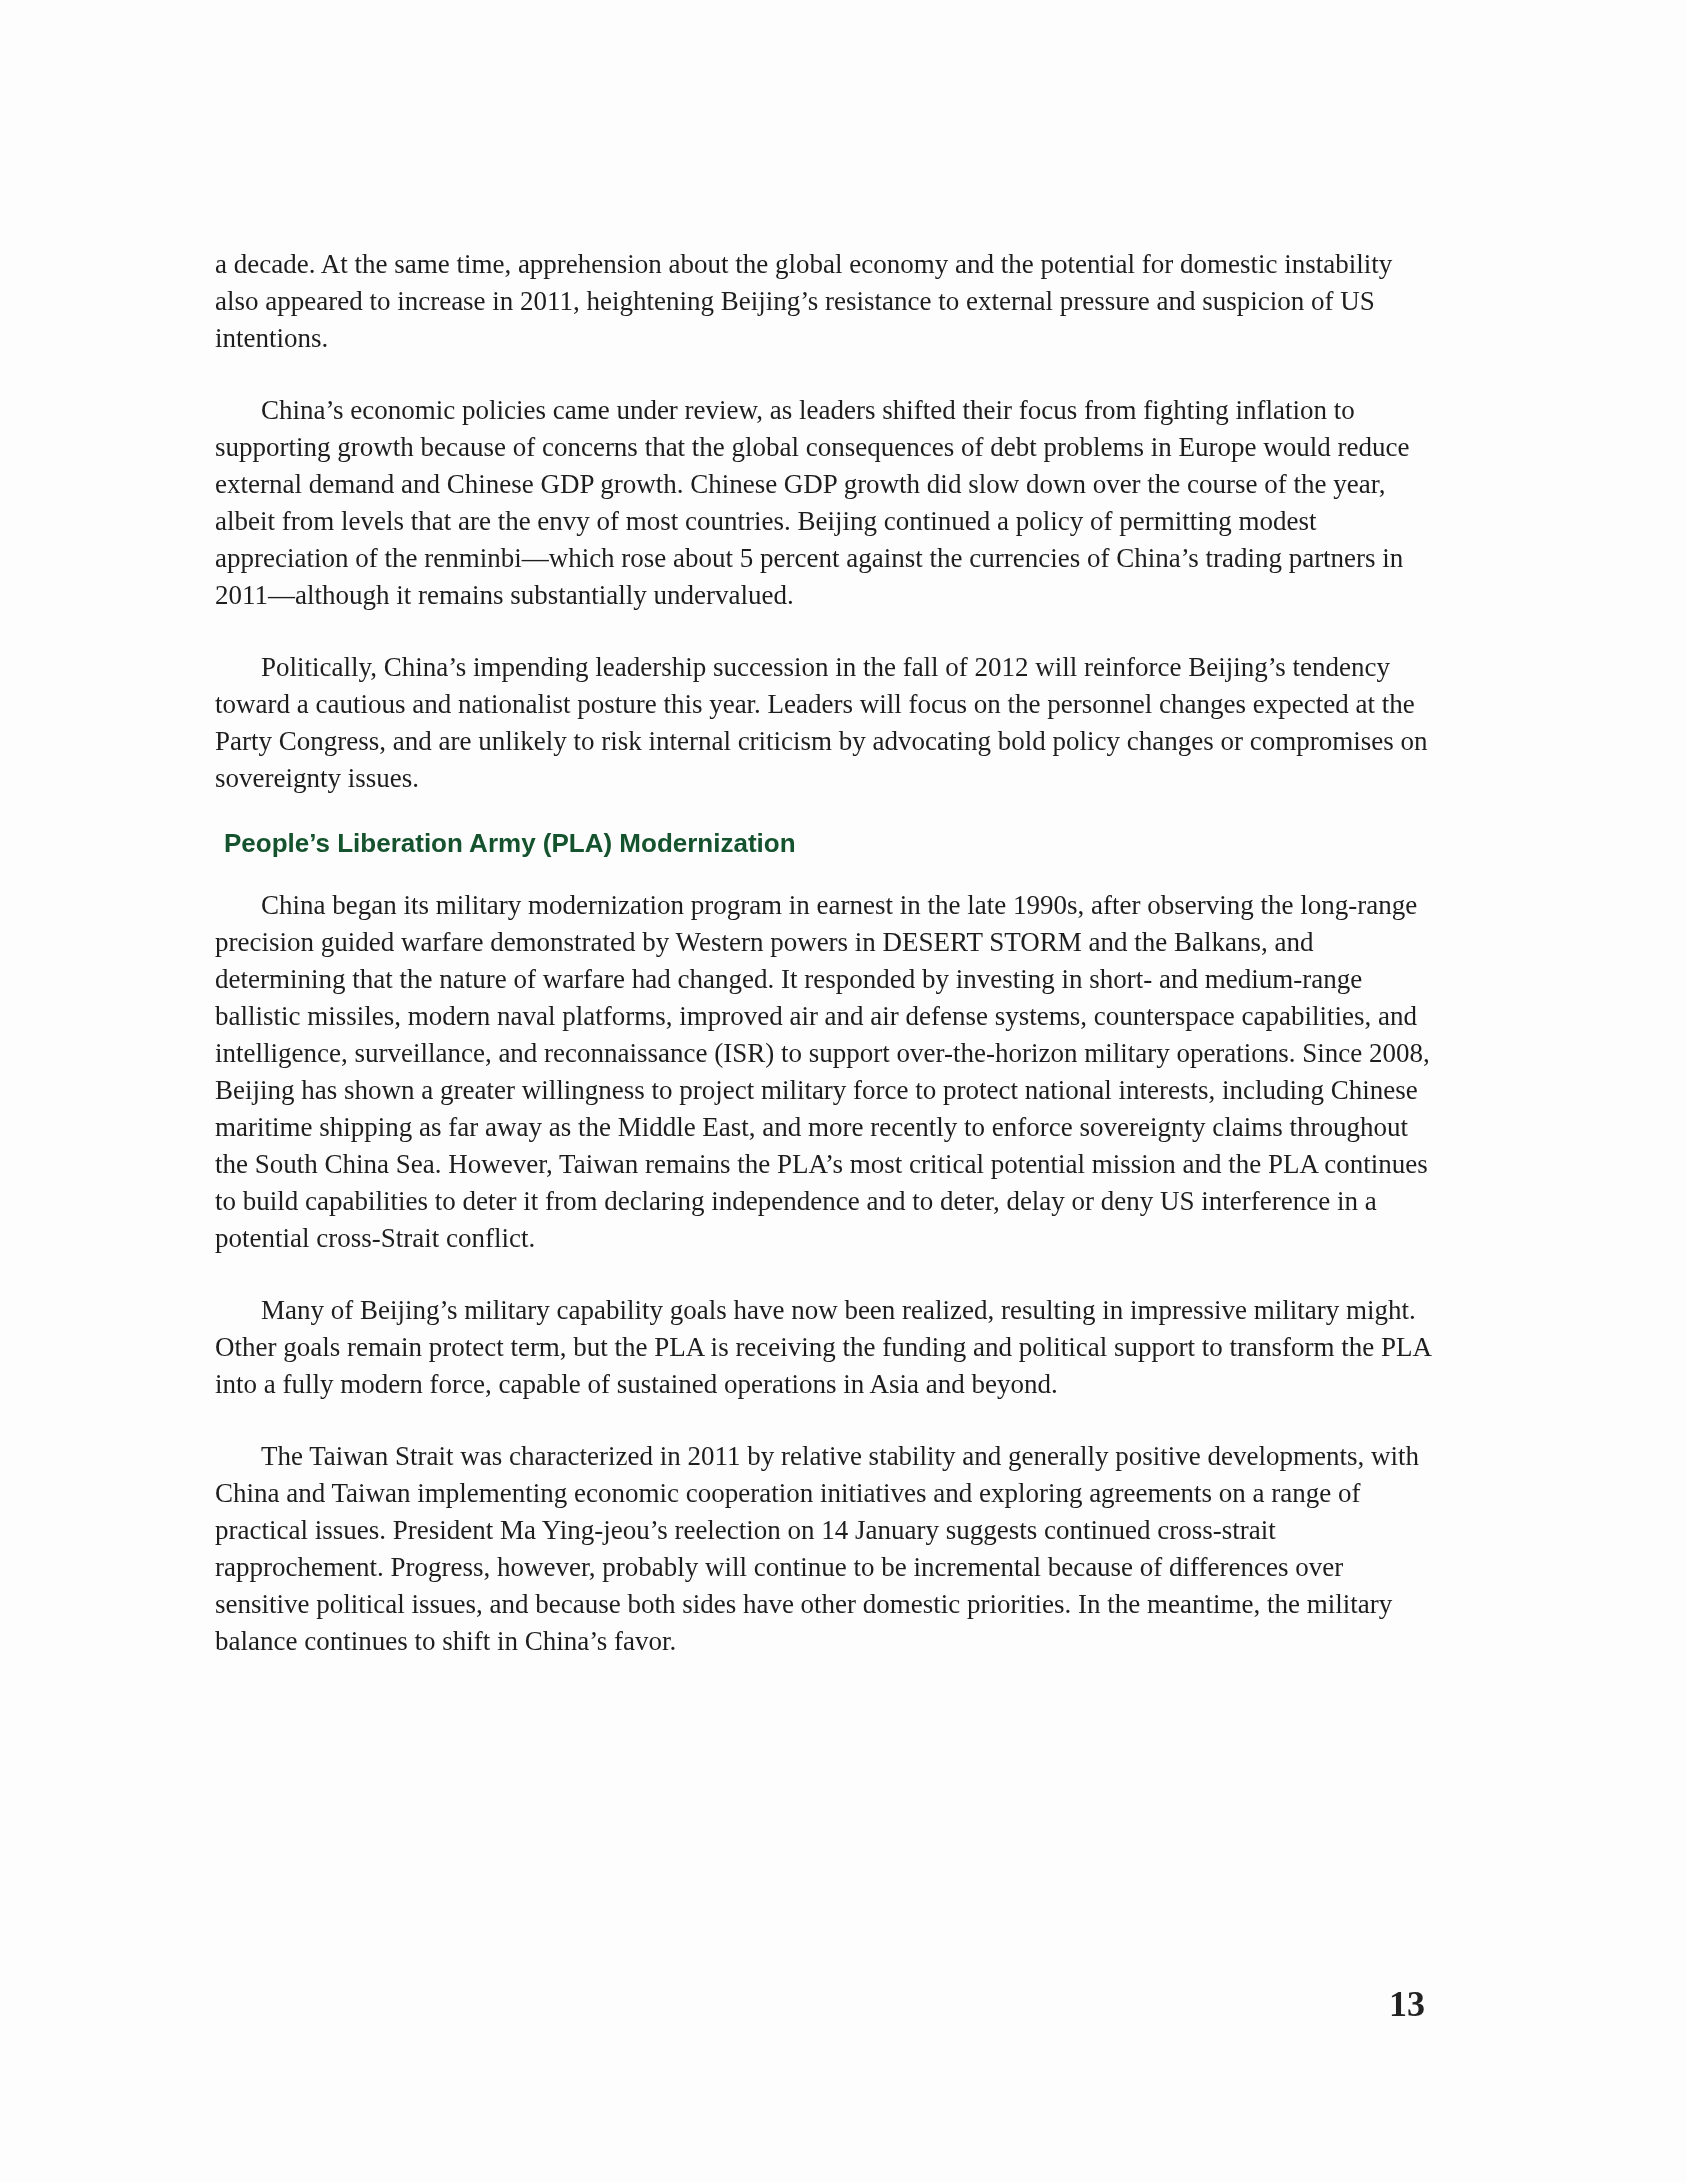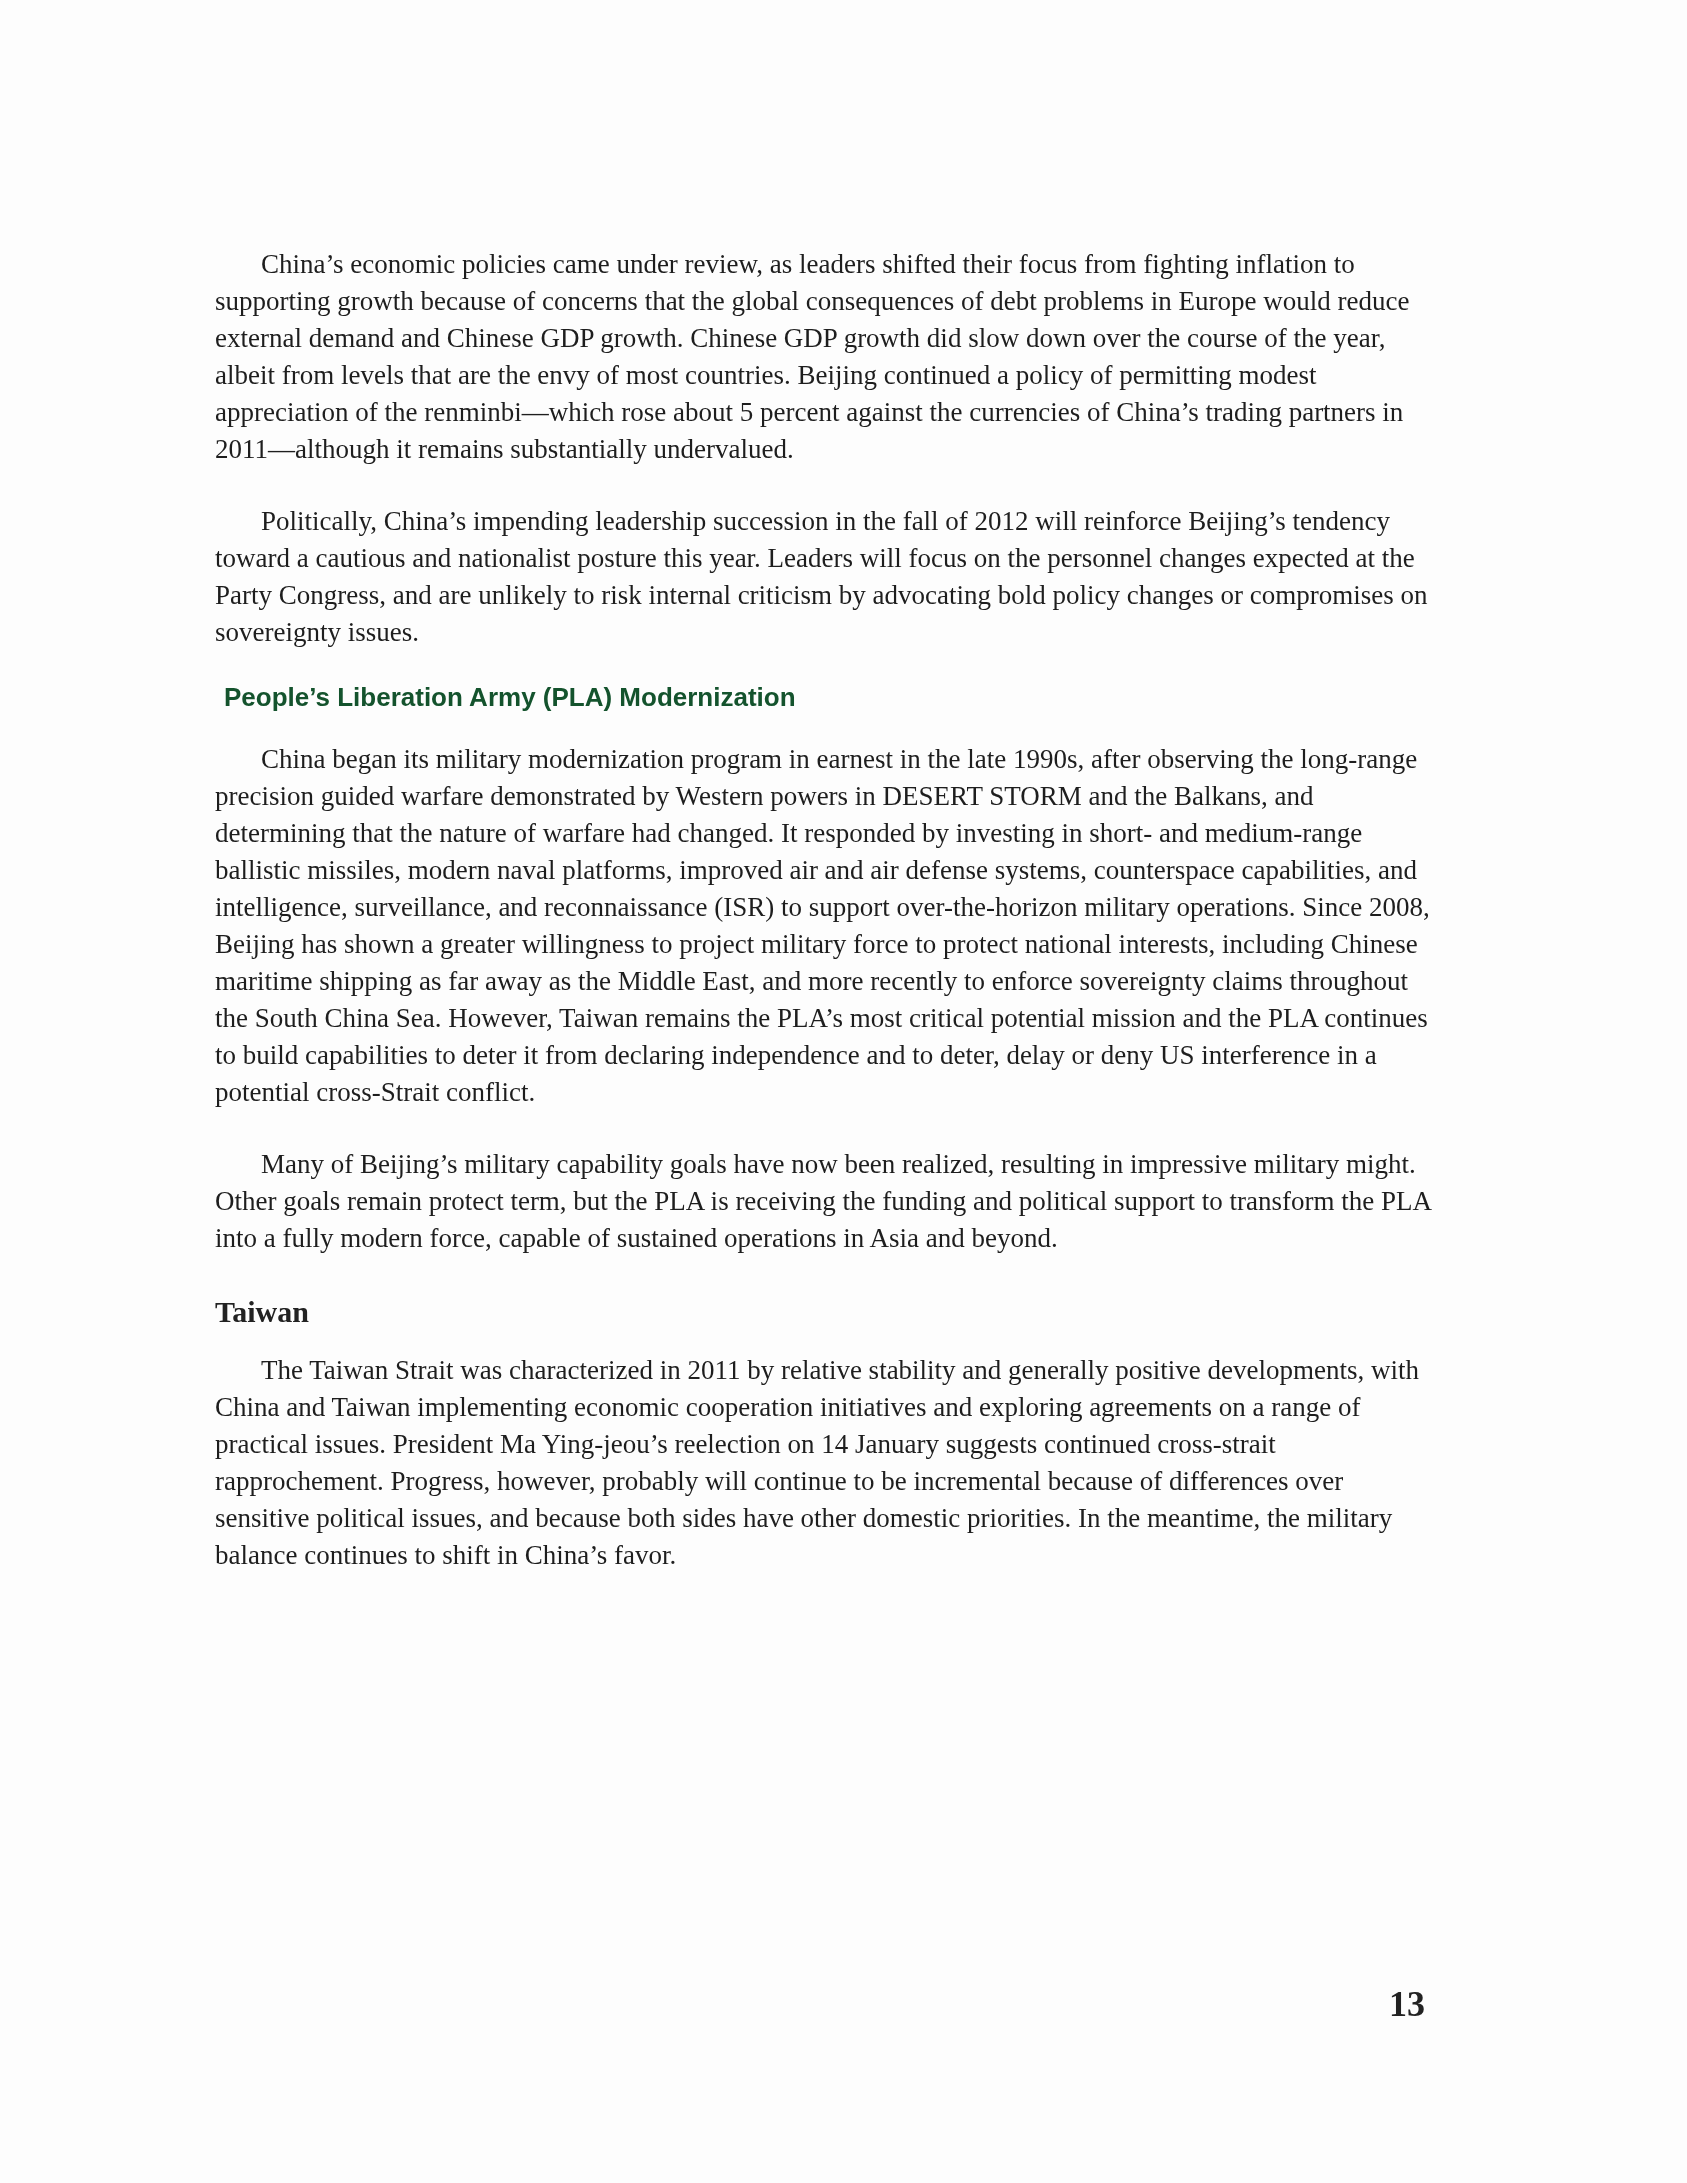--- a/index.html
+++ b/index.html
@@ -12,25 +12,25 @@
   h3 { font-family: Liberation Sans, sans-serif; font-weight: bold; font-size: 26px; margin: -6.6px 0 25px 9px; line-height: 37px; color: #14532d; }
   h2 { font-family: "Liberation Serif", serif; font-weight: bold; font-size: 30px; margin: 0 0 20px 0; line-height: 40px; color: #222; }
   .page-number { position: absolute; left: 1389px; top: 1983px; font-family: "Liberation Serif", serif;
     font-weight: bold; font-size: 36px; color: #222; }
 </style>
 </head>
 <body>
 
 <div class="page">
   <div class="content">
+    <p>a decade.  At the same time, apprehension about the global economy and the potential for domestic instability also appeared to increase in 2011, heightening Beijing’s resistance to external pressure and suspicion of US intentions.</p>
     <p class="indent">China’s economic policies came under review, as leaders shifted their focus from fighting inflation to supporting growth because of concerns that the global consequences of debt problems in Europe would reduce external demand and Chinese GDP growth.  Chinese GDP growth did slow down over the course of the year, albeit from levels that are the envy of most countries.  Beijing continued a policy of permitting modest appreciation of the renminbi—which rose about 5 percent against the currencies of China’s trading partners in 2011—although it remains substantially undervalued.</p>
     <p class="indent">Politically, China’s impending leadership succession in the fall of 2012 will reinforce Beijing’s tendency toward a cautious and nationalist posture this year.  Leaders will focus on the personnel changes expected at the Party Congress, and are unlikely to risk internal criticism by advocating bold policy changes or compromises on sovereignty issues.</p>
 
     <h3>People’s Liberation Army (PLA) Modernization</h3>
     <p class="indent">China began its military modernization program in earnest in the late 1990s, after observing the long-range precision guided warfare demonstrated by Western powers in DESERT STORM and the Balkans, and determining that the nature of warfare had changed.  It responded by investing in short- and medium-range ballistic missiles, modern naval platforms, improved air and air defense systems, counterspace capabilities, and intelligence, surveillance, and reconnaissance (ISR) to support over-the-horizon military operations.  Since 2008, Beijing has shown a greater willingness to project military force to protect national interests, including Chinese maritime shipping as far away as the Middle East, and more recently to enforce sovereignty claims throughout the South China Sea.  However, Taiwan remains the PLA’s most critical potential mission and the PLA continues to build capabilities to deter it from declaring independence and to deter, delay or deny US interference in a potential cross-Strait conflict.</p>
     <p class="indent">Many of Beijing’s military capability goals have now been realized, resulting in impressive military might.  Other goals remain protect term, but the PLA is receiving the funding and political support to transform the PLA into a fully modern force, capable of sustained operations in Asia and beyond.</p>
 
-    <h2>Taiwan</h2>
     <p class="indent">The Taiwan Strait was characterized in 2011 by relative stability and generally positive developments, with China and Taiwan implementing economic cooperation initiatives and exploring agreements on a range of practical issues.  President Ma Ying-jeou’s reelection on 14 January suggests continued cross-strait rapprochement.  Progress, however, probably will continue to be incremental because of differences over sensitive political issues, and because both sides have other domestic priorities.  In the meantime, the military balance continues to shift in China’s favor.</p>
   </div>
   <div class="page-number">13</div>
 </div>
 
 
 </body></html>

